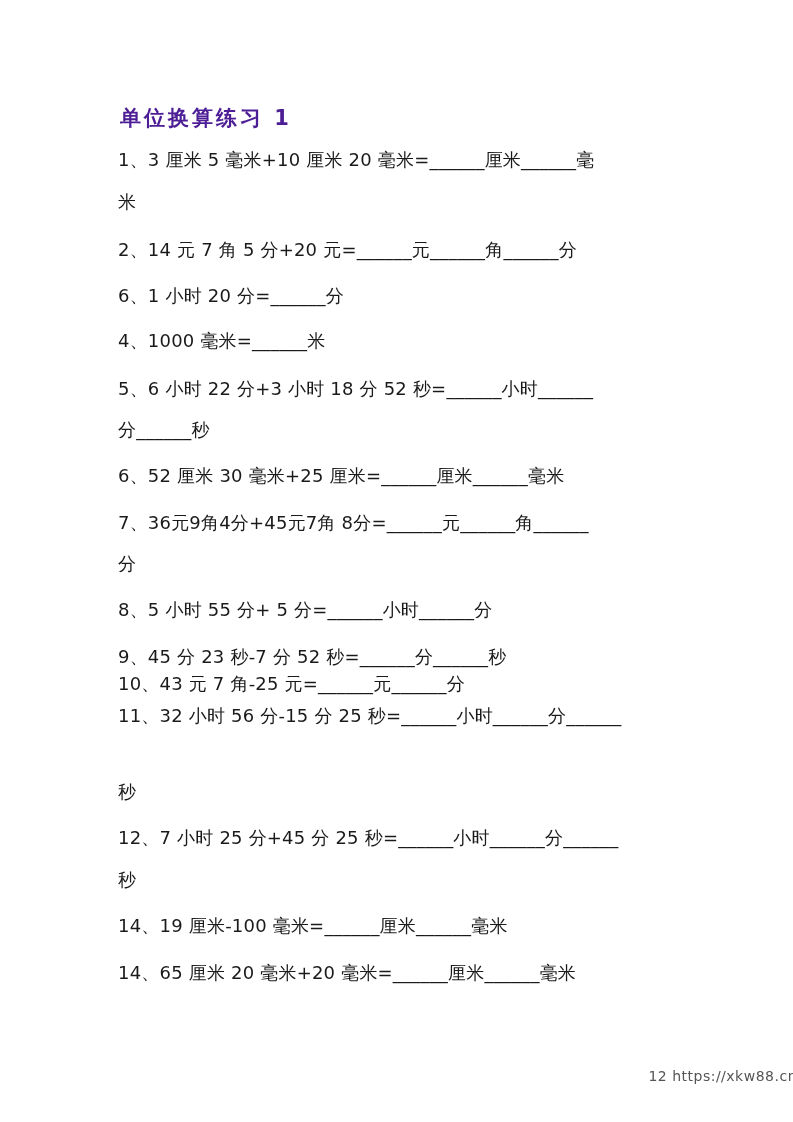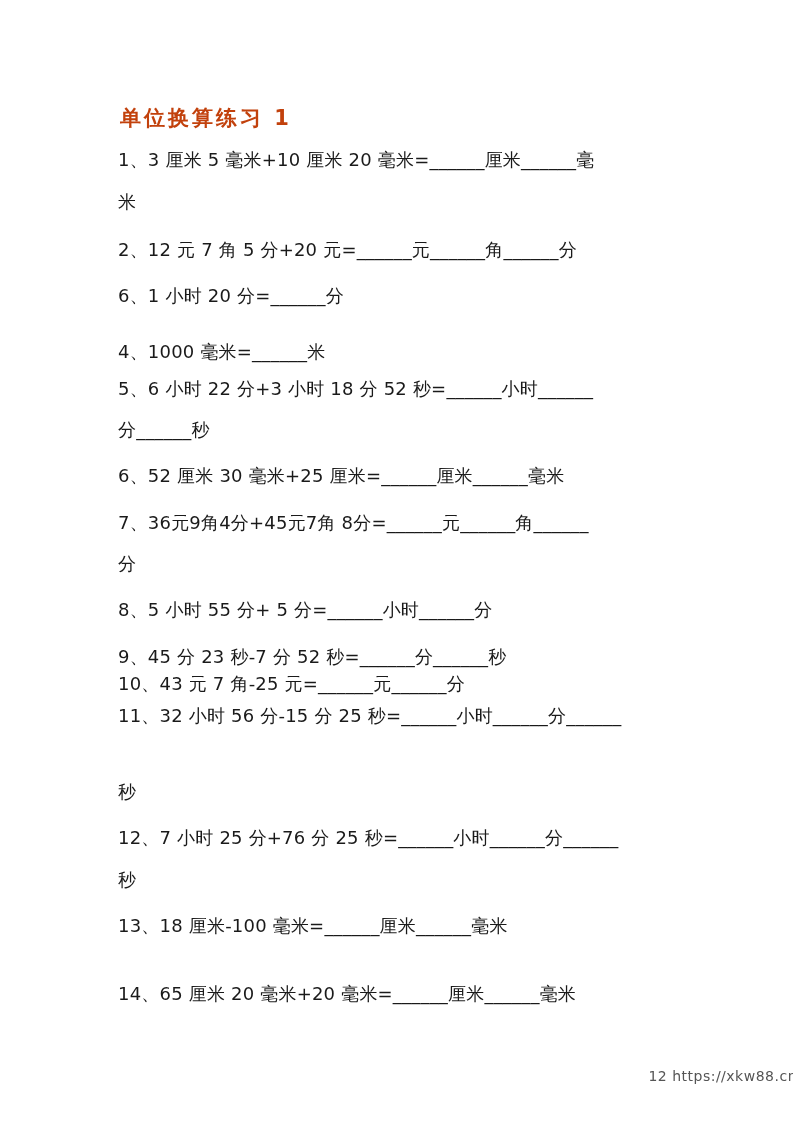--- a/index.html
+++ b/index.html
@@ -14,21 +14,21 @@
       overflow: hidden;
       font-family: "DejaVu Sans", "Liberation Sans", sans-serif;
       color: #1a1a1a;
     }
     .page-title {
       position: absolute;
       left: 120px;
       top: 102px;
       font-size: 21px;
       font-weight: bold;
-      color: #c2410c;
+      color: #4c1d95;
       letter-spacing: 3px;
       line-height: 32px;
       white-space: nowrap;
     }
     .exercise-list {
       position: absolute;
       left: 118px;
       top: 140px;
       width: 560px;
     }
@@ -54,45 +54,45 @@
 </head>
 <body>
 
 <div>
   <div class="page-title">单位换算练习 1</div>
 
   <div class="exercise-list">
     <div class="line" style="top:0px">1、3 厘米 5 毫米+10 厘米 20 毫米=______厘米______毫</div>
     <div class="line" style="top:42px">米</div>
 
-    <div class="line" style="top:90px">2、12 元 7 角 5 分+20 元=______元______角______分</div>
+    <div class="line" style="top:90px">2、14 元 7 角 5 分+20 元=______元______角______分</div>
 
     <div class="line" style="top:136px">6、1 小时 20 分=______分</div>
 
-    <div class="line" style="top:192px">4、1000 毫米=______米</div>
+    <div class="line" style="top:181px">4、1000 毫米=______米</div>
 
     <div class="line" style="top:229px">5、6 小时 22 分+3 小时  18 分 52 秒=______小时______</div>
     <div class="line" style="top:270px">分______秒</div>
 
     <div class="line" style="top:316px">6、52 厘米 30 毫米+25 厘米=______厘米______毫米</div>
 
     <div class="line" style="top:363px">7、36元9角4分+45元7角  8分=______元______角______</div>
     <div class="line" style="top:404px">分</div>
 
     <div class="line" style="top:450px">8、5 小时 55 分+ 5 分=______小时______分</div>
 
     <div class="line" style="top:497px">9、45 分 23 秒-7 分 52 秒=______分______秒</div>
 
     <div class="line" style="top:524px">10、43 元 7 角-25 元=______元______分</div>
 
     <div class="line" style="top:556px">11、32 小时 56 分-15 分 25 秒=______小时______分______</div>
     <div class="line" style="top:632px">秒</div>
 
-    <div class="line" style="top:678px">12、7 小时 25 分+76 分 25 秒=______小时______分______</div>
+    <div class="line" style="top:678px">12、7 小时 25 分+45 分 25 秒=______小时______分______</div>
     <div class="line" style="top:720px">秒</div>
 
-    <div class="line" style="top:766px">13、18 厘米-100 毫米=______厘米______毫米</div>
+    <div class="line" style="top:766px">14、19 厘米-100 毫米=______厘米______毫米</div>
 
-    <div class="line" style="top:834px">14、65 厘米 20 毫米+20 毫米=______厘米______毫米</div>
+    <div class="line" style="top:813px">14、65 厘米 20 毫米+20 毫米=______厘米______毫米</div>
   </div>
 
   <div class="footer">12 https://xkw88.cn</div>
 </div>
 
 </body></html>

